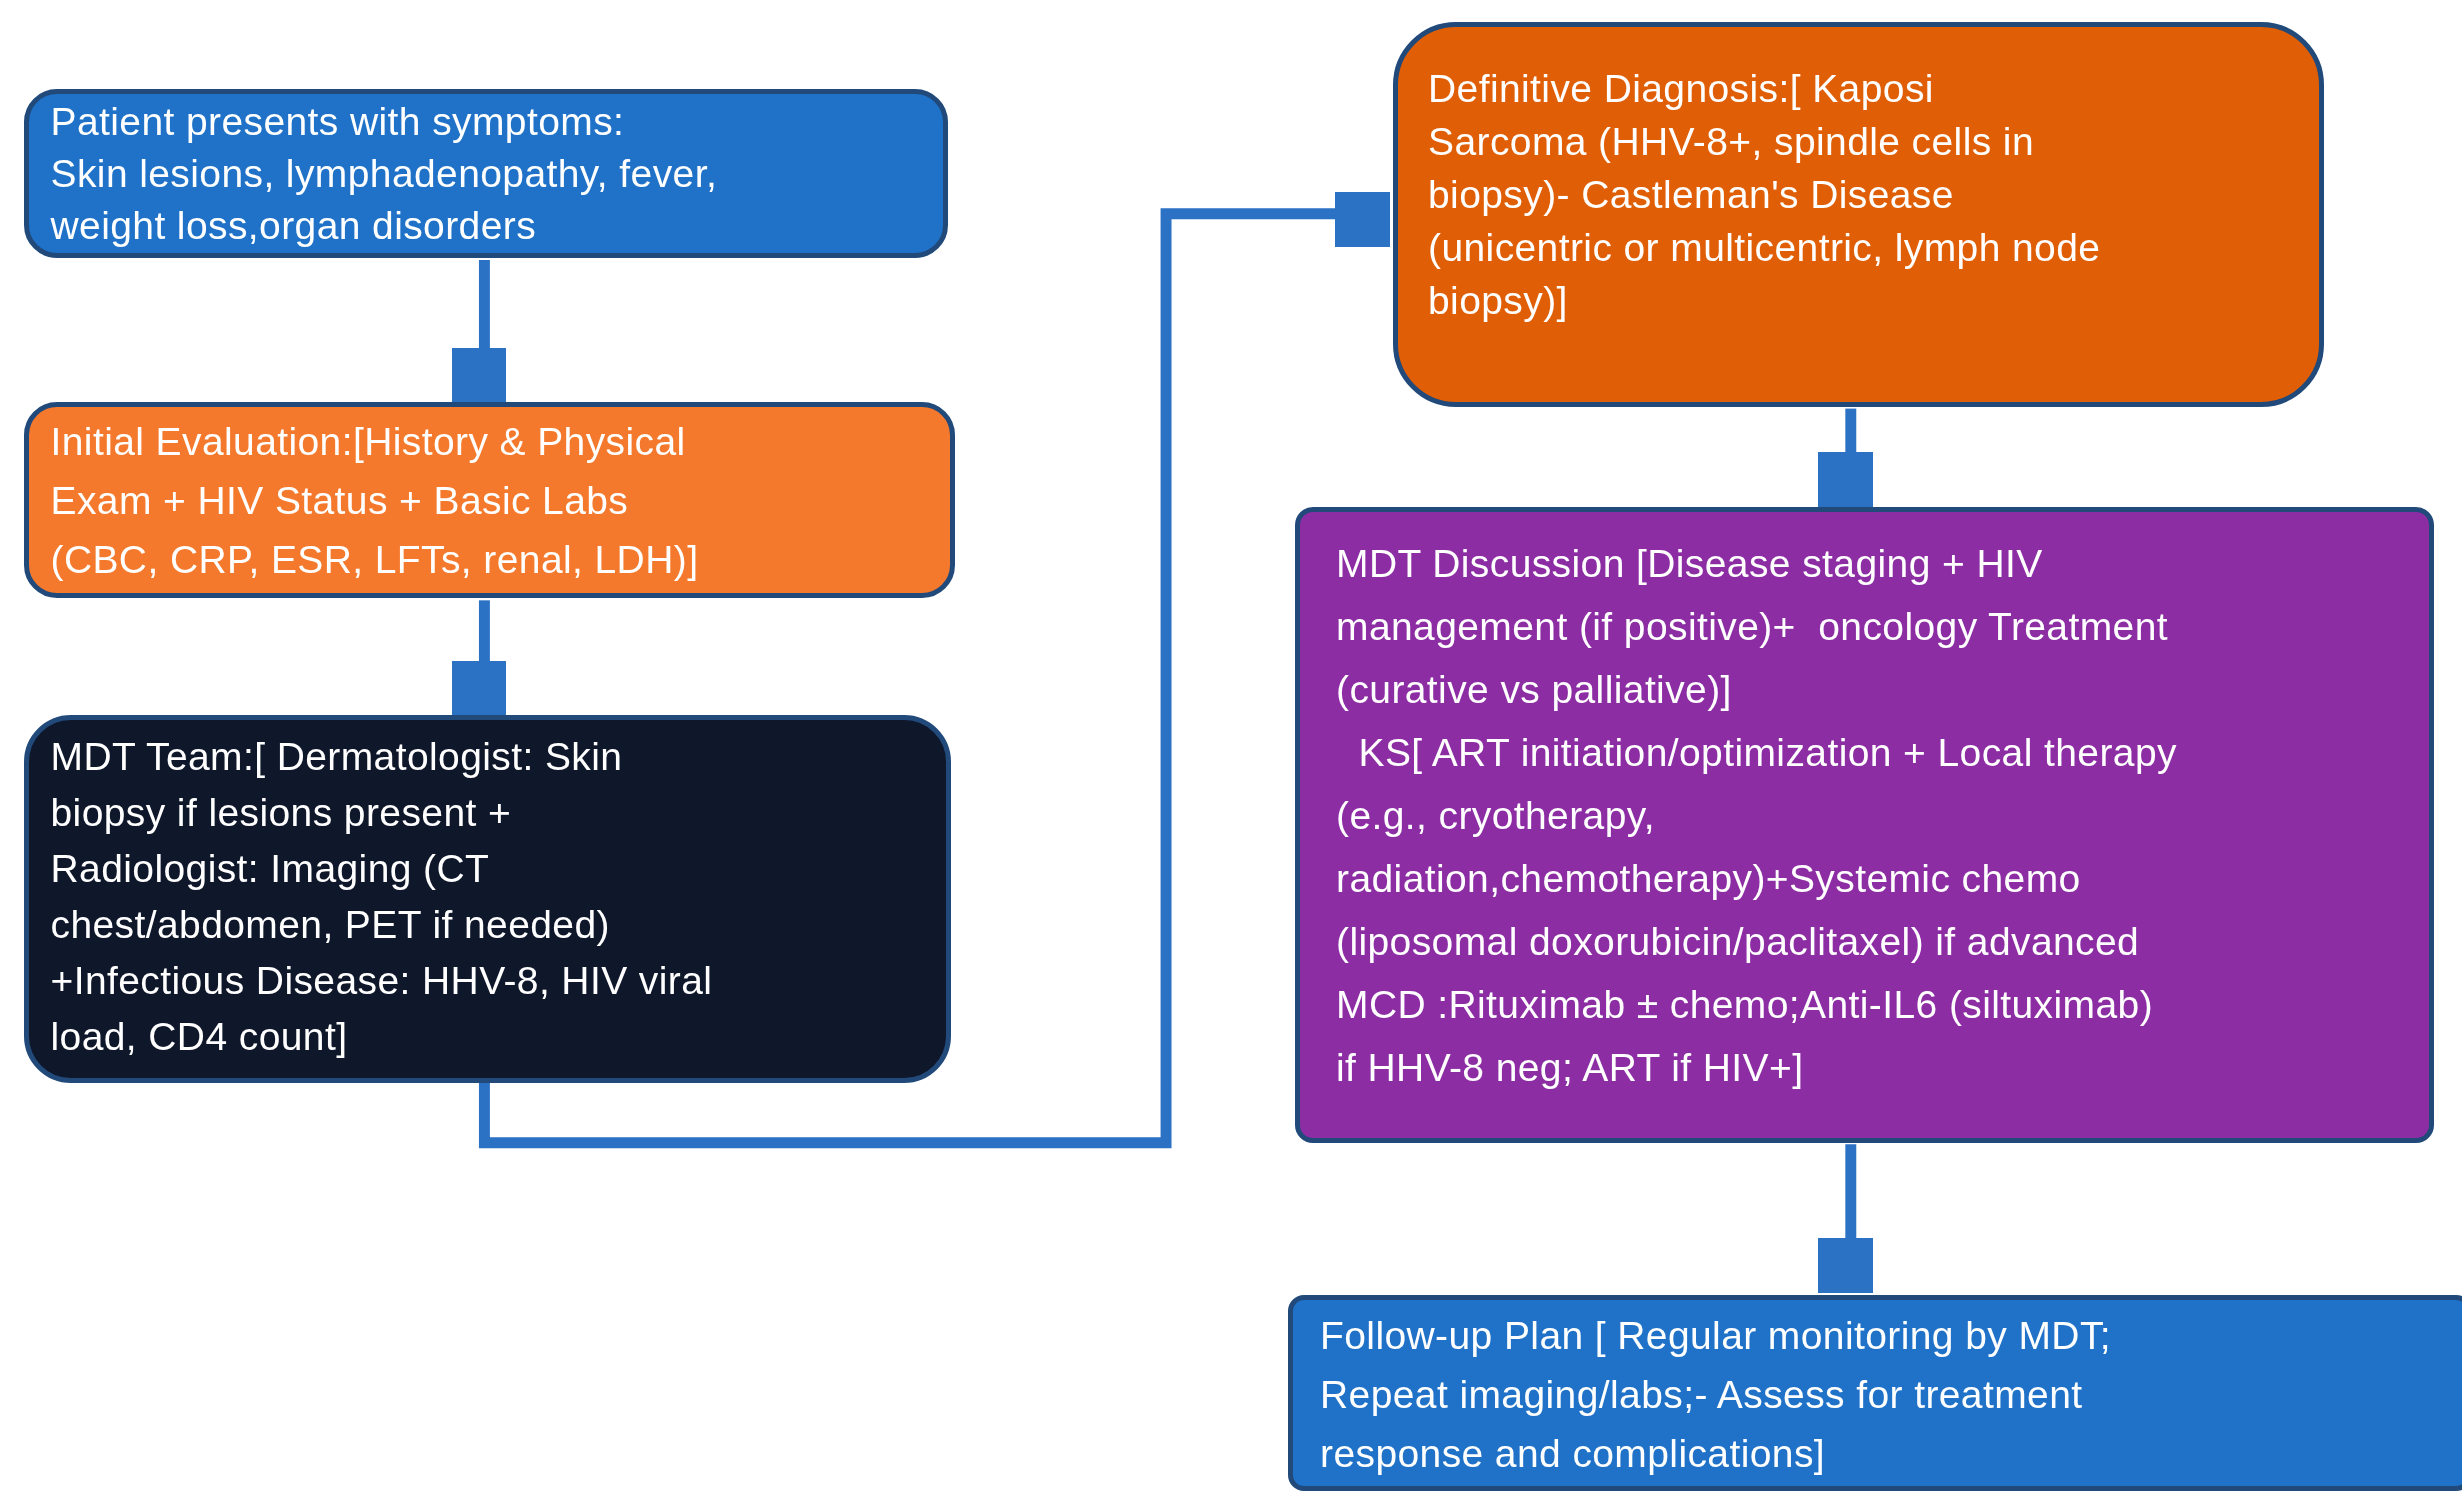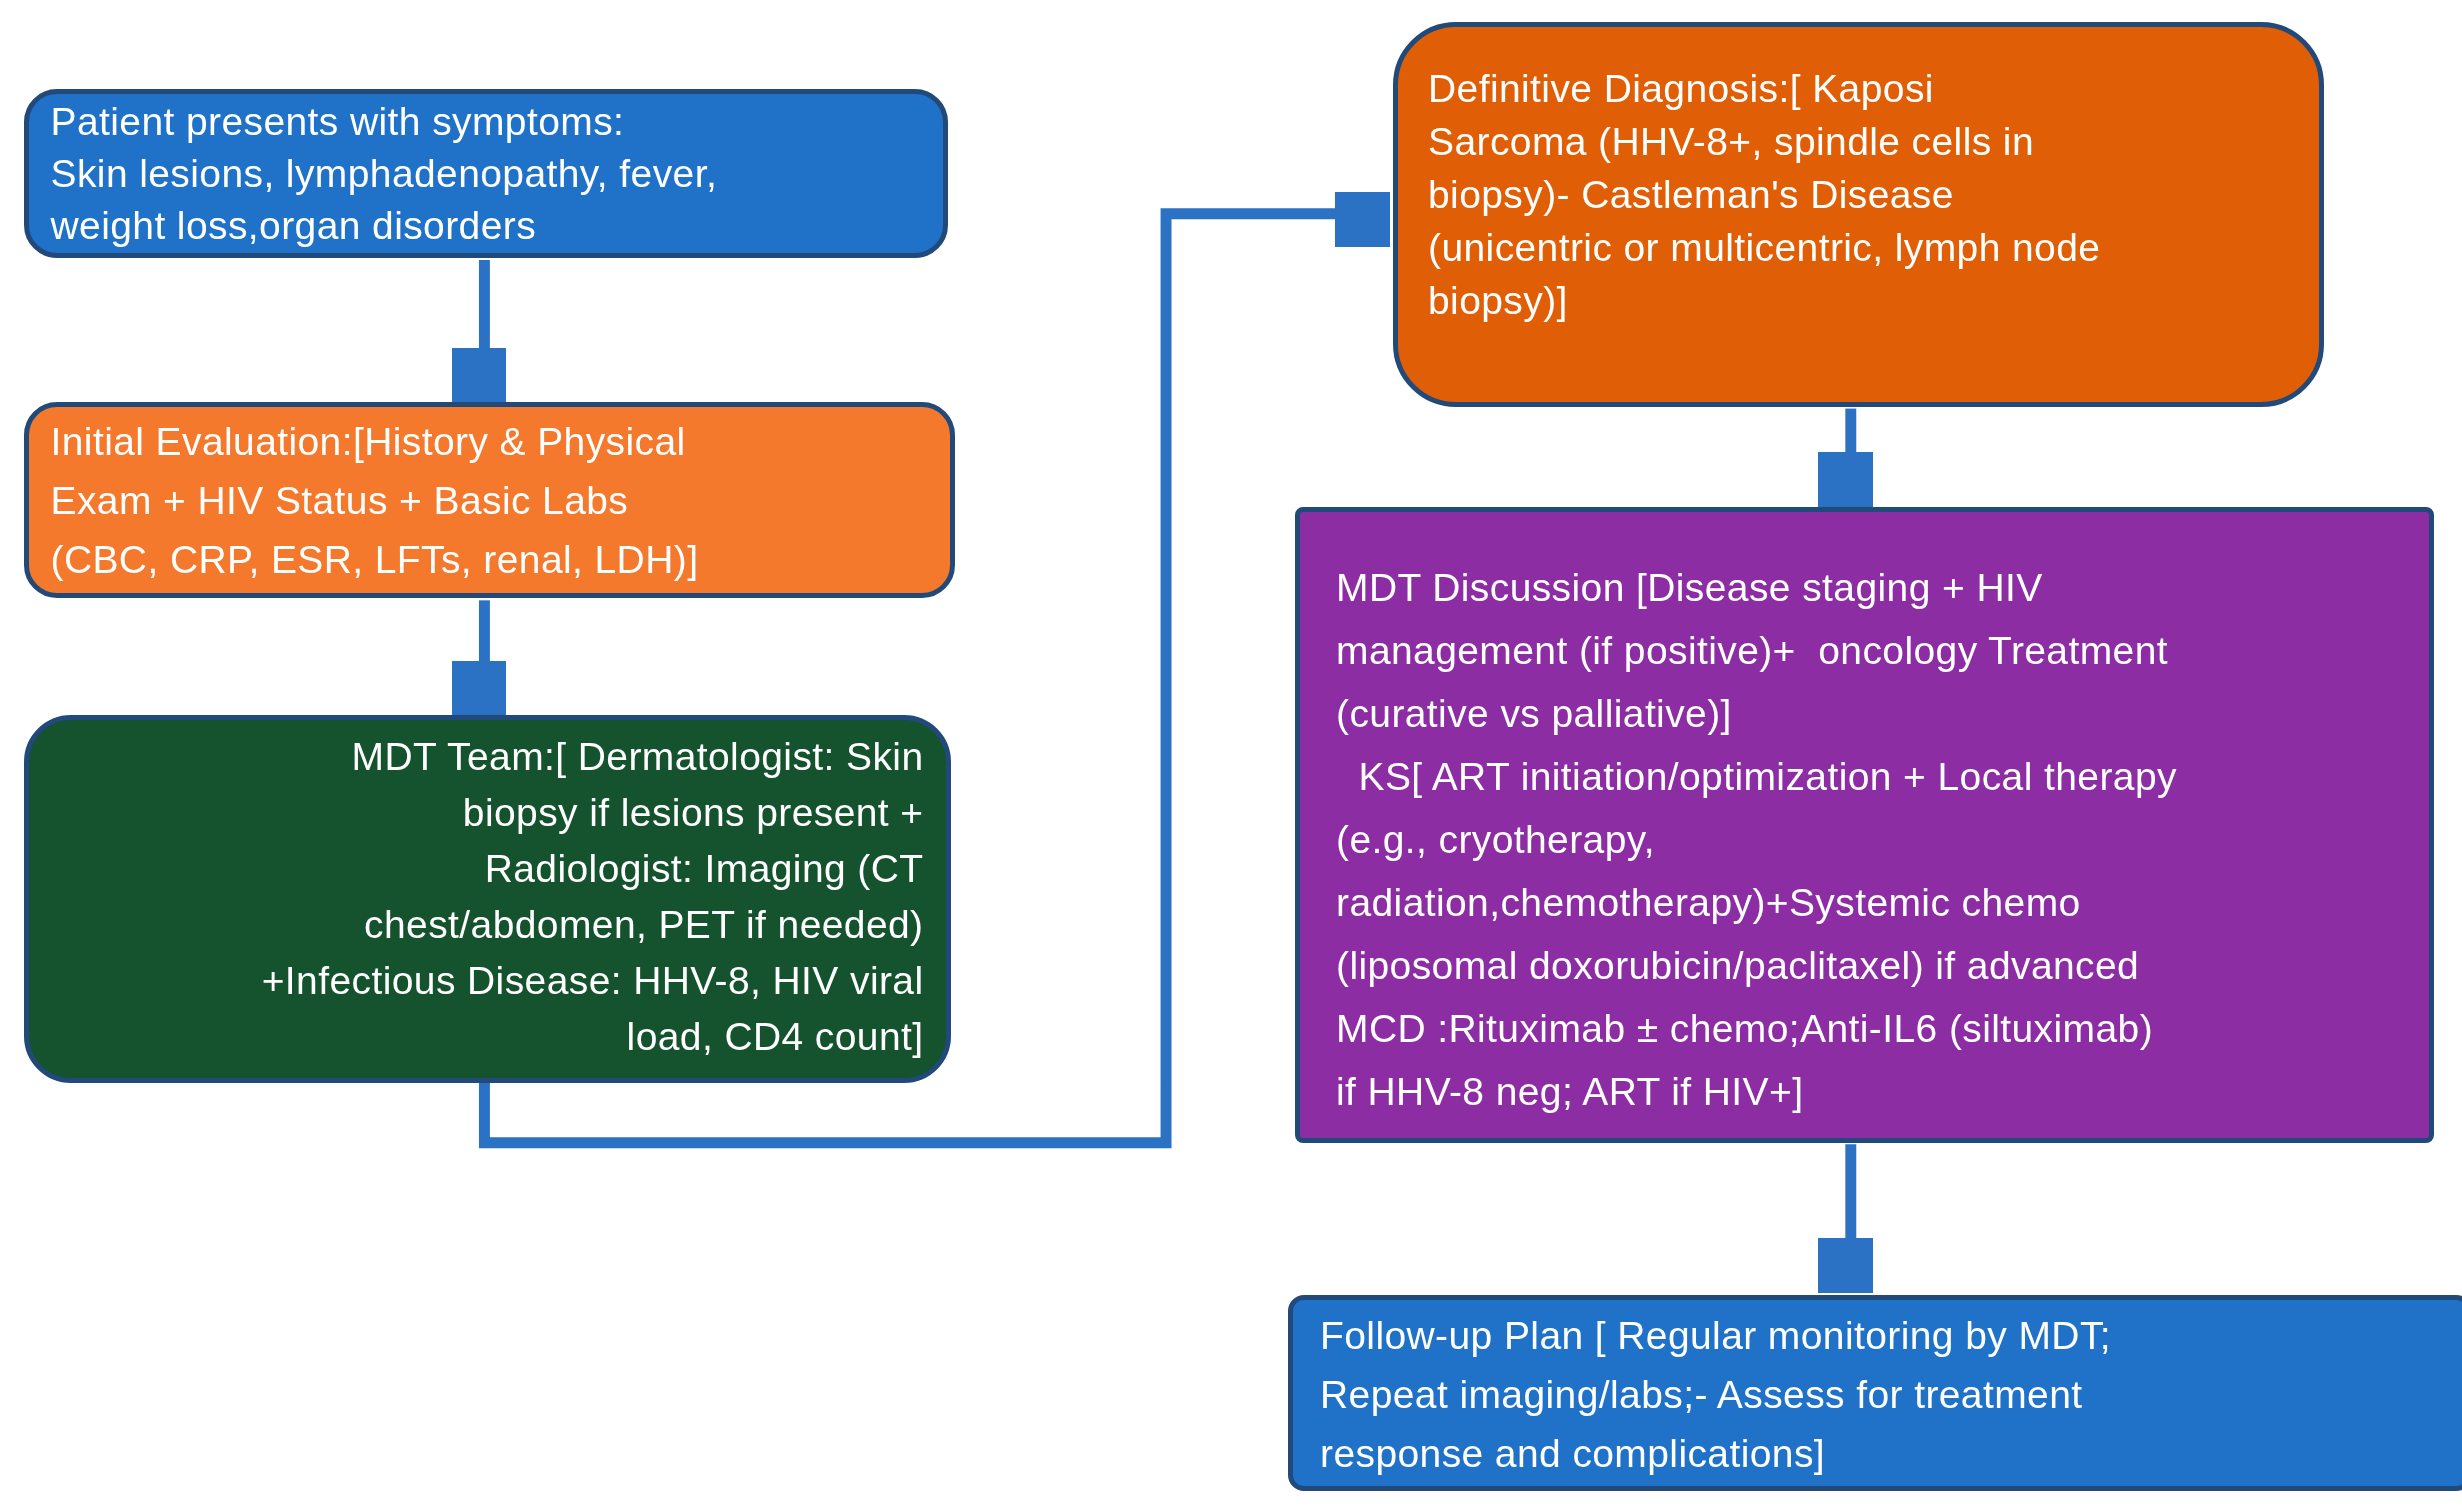--- a/index.html
+++ b/index.html
@@ -21,21 +21,21 @@
     border: 5.5px solid #21497A;
     color: #ffffff;
     white-space: pre-wrap;
     font-size: 39px;
     letter-spacing: 0.4px;
   }
   #n1 { left: 23.5px;   top: 89px;  width: 924px; height: 169px; border-radius: 33px; line-height: 52px; padding: 1.6px 22px; }
   #n2 { left: 23.5px;   top: 402px;  width: 931px; height: 196px; border-radius: 33px; line-height: 59px; padding: 4.7px 22px; }
   #n3 { left: 23.5px;   top: 715px;  width: 927px; height: 368px; border-radius: 47px; line-height: 56px; padding: 9.4px 22px; }
   #n4 { left: 1393px; top: 22px;   width: 931px; height: 385px; border-radius: 63px; line-height: 53px; padding: 35px 30px; }
-  #n5 { left: 1295px; top: 507px;  width: 1139px; height: 636px; border-radius: 8px; line-height: 63px; padding: 44px 36px; }
+  #n5 { left: 1295px; top: 507px;  width: 1139px; height: 636px; border-radius: 18px; line-height: 63px; padding: 20px 36px; }
   #n6 { left: 1288px; top: 1295px; width: 1184px; height: 196px; border-radius: 16px; line-height: 59px; padding: 6.3px 27px; }
   .connectors {
     position: absolute;
     left: 0; top: 0;
     width: 2462px;
     height: 1509px;
     pointer-events: none;
   }
   .connectors path {
     stroke: #2B72C4;
@@ -63,21 +63,21 @@
   </svg>
 
   <div class="node" id="n1" style="background-color: rgb(31, 114, 200);">Patient presents with symptoms:
 Skin lesions, lymphadenopathy, fever,
 weight loss,organ disorders</div>
 
   <div class="node" id="n2" style="background-color: rgb(244, 121, 44);">Initial Evaluation:[History &amp; Physical
 Exam + HIV Status + Basic Labs
 (CBC, CRP, ESR, LFTs, renal, LDH)]</div>
 
-  <div class="node" id="n3" style="background-color: #14532d; text-align: right;">MDT Team:[ Dermatologist: Skin
+  <div class="node" id="n3" style="background-color: #0f172a;">MDT Team:[ Dermatologist: Skin
 biopsy if lesions present +
 Radiologist: Imaging (CT
 chest/abdomen, PET if needed)
 +Infectious Disease: HHV-8, HIV viral
 load, CD4 count]</div>
 
   <div class="node" id="n4" style="background-color: rgb(224, 94, 6);">Definitive Diagnosis:[ Kaposi
 Sarcoma (HHV-8+, spindle cells in
 biopsy)- Castleman's Disease
 (unicentric or multicentric, lymph node

